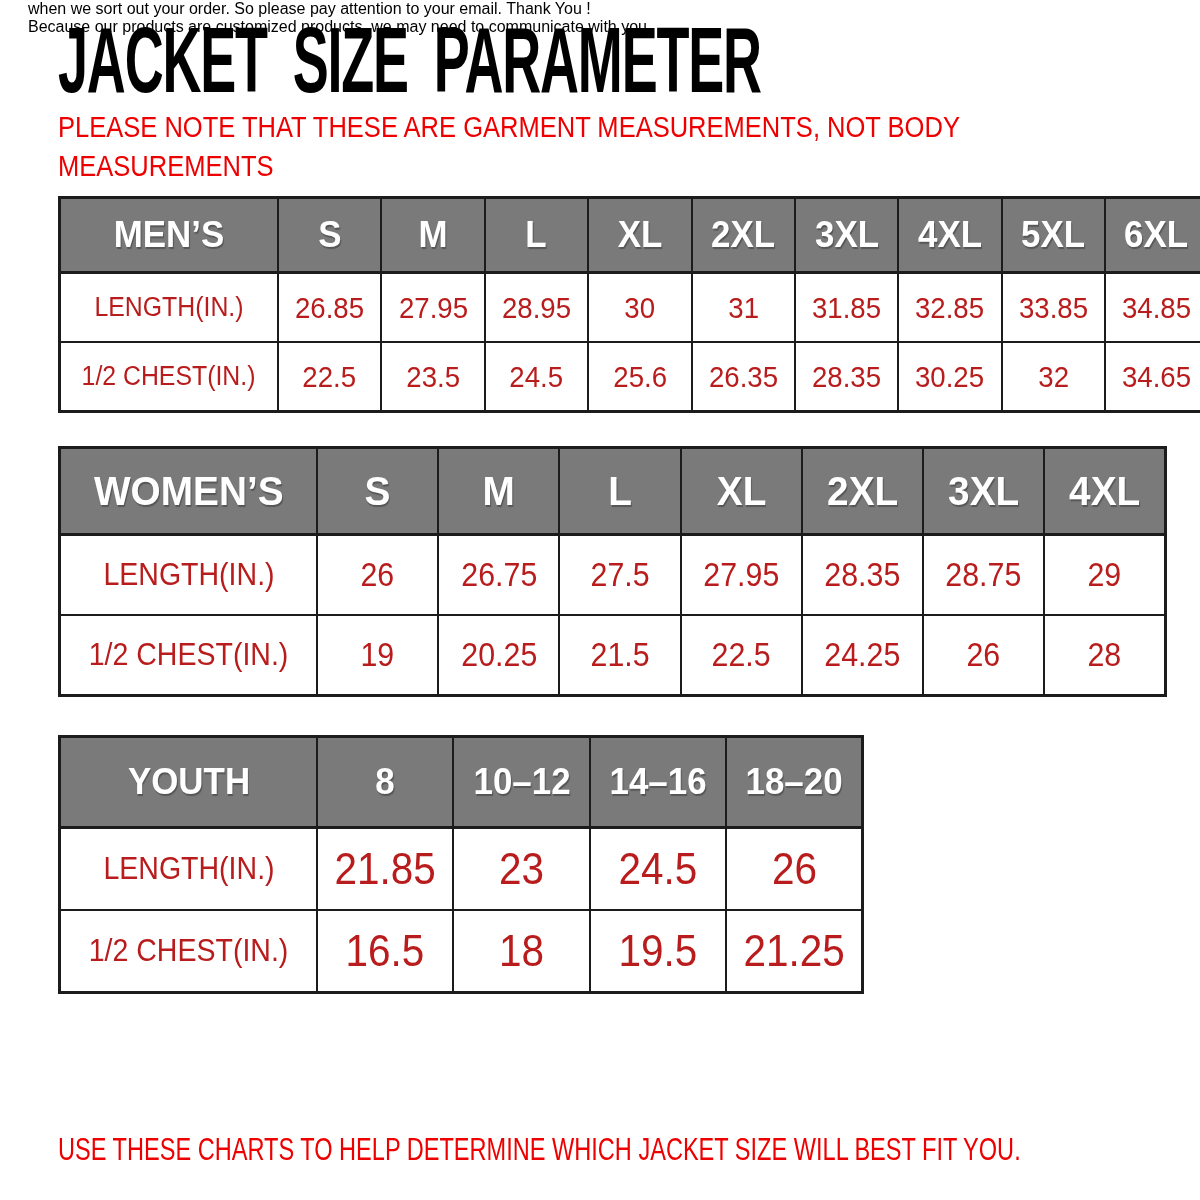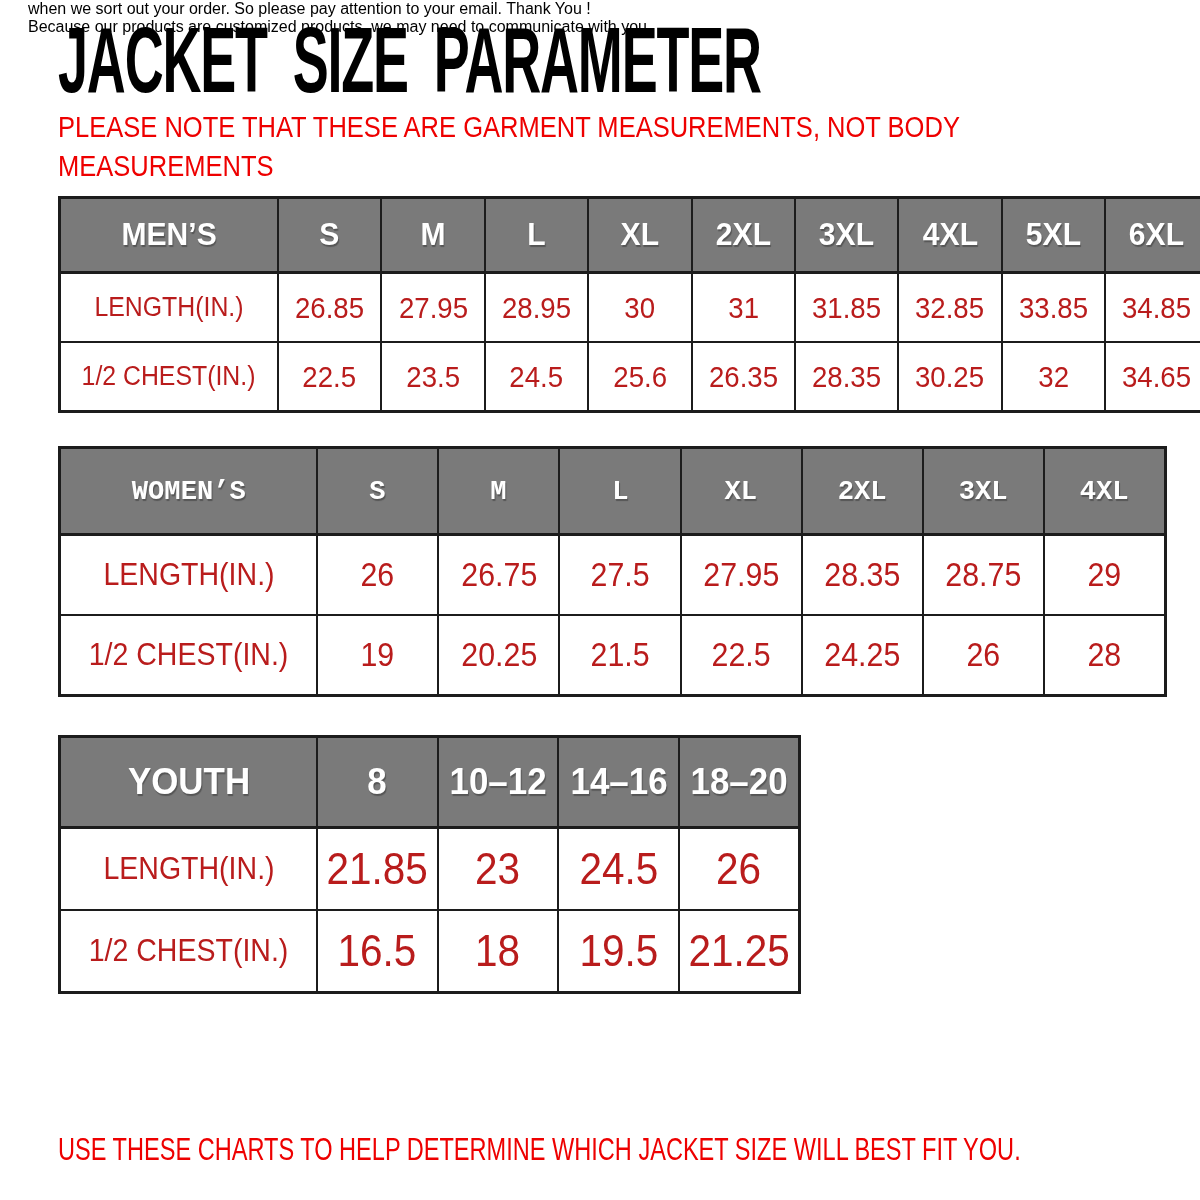--- a/index.html
+++ b/index.html
@@ -65,34 +65,34 @@
     font-weight: bold;
     border-bottom-width: 3px;
     text-shadow: 1px 2px 1px rgba(0,0,0,0.30);
   }
   table.size-table td { color: #b91c1c; }
   .cellText { display: inline-block; transform: scaleX(0.92); transform-origin: center; white-space: nowrap; }
   th .cellText { transform: scaleX(0.97); }
 
   
   .mens { left: 30px; top: 196px; width: 1152px; }
-  .mens th { height: 72px; font-size: 31px; }
+  .mens th { height: 72px; font-size: 36px; }
   .mens td { height: 67px; font-size: 30px; }
   .mens th:first-child, .mens td:first-child { width: 216px; }
   .mens td:first-child { font-size: 27px; }
 
   
   .womens { left: 30px; top: 446px; width: 1109px; }
-  .womens th { height: 84px; font-size: 28px; font-family: Liberation Mono, monospace; }
+  .womens th { height: 84px; font-size: 40px; }
   .womens td { height: 78px; font-size: 33px; }
   .womens th:first-child, .womens td:first-child { width: 255px; }
   .womens td:first-child { font-size: 31px; }
 
   
-  .youth { left: 30px; top: 735px; width: 743px; }
+  .youth { left: 30px; top: 735px; width: 806px; }
   .youth th { height: 88px; font-size: 36px; }
   .youth td { height: 80px; font-size: 44px; }
   .youth th:first-child, .youth td:first-child { width: 255px; }
   .youth td:first-child { font-size: 31px; }
 
   
   .footer-paragraph {
     position: absolute;
     left: 30px;
     top: 1028px;

